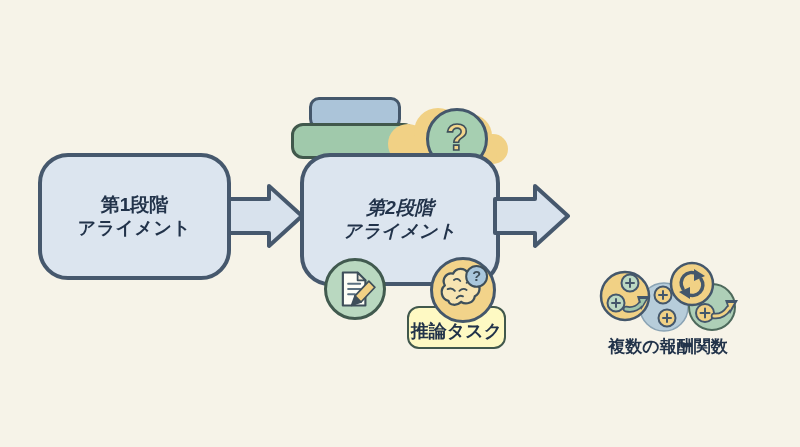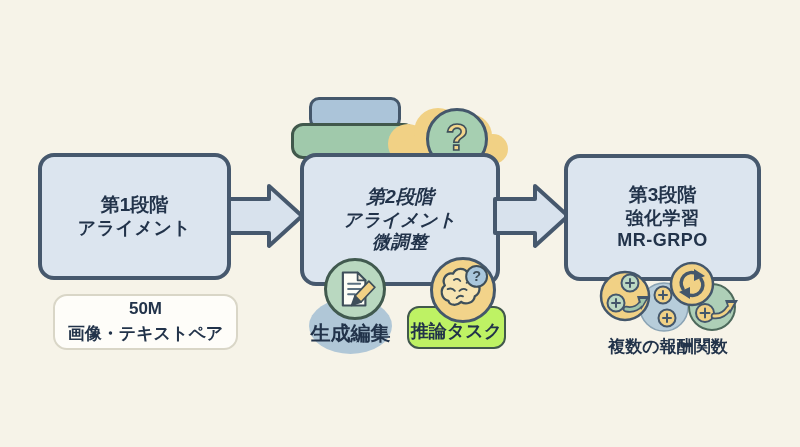--- a/index.html
+++ b/index.html
@@ -5,21 +5,21 @@
   html,body{margin:0;padding:0;background:#e9e6da;}
   .canvas{
     position:relative;width:800px;height:447px;overflow:hidden;
     background:#f6f3e8;
     font-family:"Liberation Sans","DejaVu Sans",sans-serif;
     color:#22334a;
   }
   
   .stage-box{
     position:absolute;box-sizing:border-box;
-    background:#dce5ef;border:4px solid #46586d;border-radius:16px;
+    background:#dce5ef;border:4px solid #46586d;border-radius:30px;
     display:flex;flex-direction:column;align-items:center;justify-content:center;
     z-index:2;text-align:center;
   }
   .stage-tag{font-size:19px;font-weight:700;line-height:1.3;}
   .stage-line{font-size:18px;font-weight:700;line-height:1.22;letter-spacing:0.5px;}
   
   .block-arrow{position:absolute;z-index:2;}
   
   .deco-rect{position:absolute;box-sizing:border-box;z-index:1;}
   .deco-blue{left:309px;top:97px;width:92px;height:32px;border-radius:10px;
@@ -44,21 +44,21 @@
     z-index:2;
   }
   .note-line{font-size:17px;font-weight:700;line-height:1.45;}
   .gen-blob{
     position:absolute;left:309px;top:298px;width:83px;height:56px;border-radius:50%;
     background:#b0c7d7;z-index:2;display:flex;align-items:center;justify-content:center;
   }
   .gen-label{font-size:20px;font-weight:700;padding-top:14px;}
   .reason-tag{
     position:absolute;left:407px;top:306px;width:99px;height:43px;box-sizing:border-box;
-    background:#bef264;border:2.5px solid #41584c;border-radius:12px;z-index:2;
+    background:#fef9c3;border:2.5px solid #41584c;border-radius:12px;z-index:2;
     display:flex;align-items:center;justify-content:center;
   }
   .reason-label{font-size:18px;font-weight:700;padding-top:6px;}
   .icon-circle{
     position:absolute;border-radius:50%;box-sizing:border-box;z-index:3;
     display:flex;align-items:center;justify-content:center;
   }
   .doc-circle{left:324px;top:258px;width:62px;height:62px;
     background:#b9d8c0;border:3px solid #415a4f;}
   .brain-circle{left:430px;top:257px;width:66px;height:66px;
@@ -94,41 +94,28 @@
     <div class="stage-line">アライメント</div>
   </div>
 
   <svg class="block-arrow" style="left:226px;top:182px;" width="80" height="68" viewBox="0 0 80 68">
     <polygon points="3,17 43,17 43,4 76,34 43,64 43,51 3,51" fill="#d8e2ed" stroke="#46586d" stroke-width="4" stroke-linejoin="round"></polygon>
   </svg>
 
   <div class="stage-box" style="left:300px;top:153px;width:200px;height:133px;font-style:italic;">
     <div class="stage-tag">第2段階</div>
     <div class="stage-line">アライメント</div>
-    <div class="stage-line">微調整</div>
   </div>
 
   <svg class="block-arrow" style="left:492px;top:182px;" width="80" height="68" viewBox="0 0 80 68">
     <polygon points="3,17 43,17 43,4 76,34 43,64 43,51 3,51" fill="#d8e2ed" stroke="#46586d" stroke-width="4" stroke-linejoin="round"></polygon>
   </svg>
 
-  <div class="stage-box" style="left:564px;top:154px;width:197px;height:127px;">
-    <div class="stage-tag">第3段階</div>
-    <div class="stage-line">強化学習</div>
-    <div class="stage-line">MR-GRPO</div>
-  </div>
 
-  <div class="note-box">
-    <div class="note-line">50M</div>
-    <div class="note-line">画像・テキストペア</div>
-  </div>
 
-  <div class="gen-blob">
-    <span class="gen-label">生成編集</span>
-  </div>
   <div class="icon-circle doc-circle">
     <svg width="52" height="52" viewBox="0 0 60 60">
       <path d="M16 11 h17 l9 9 v29 h-26 z" fill="#fdfdf6" stroke="#3e4f5a" stroke-width="2.5" stroke-linejoin="round"></path>
       <path d="M33 11 l9 9 h-9 z" fill="#e7e3d4" stroke="#3e4f5a" stroke-width="2" stroke-linejoin="round"></path>
       <g stroke="#5a7080" stroke-width="2.2" stroke-linecap="round">
         <line x1="22" y1="24" x2="36" y2="24"></line>
         <line x1="22" y1="30" x2="36" y2="30"></line>
         <line x1="22" y1="36" x2="30" y2="36"></line>
       </g>
       <g stroke="#3e4f5a" stroke-width="2" stroke-linejoin="round">

